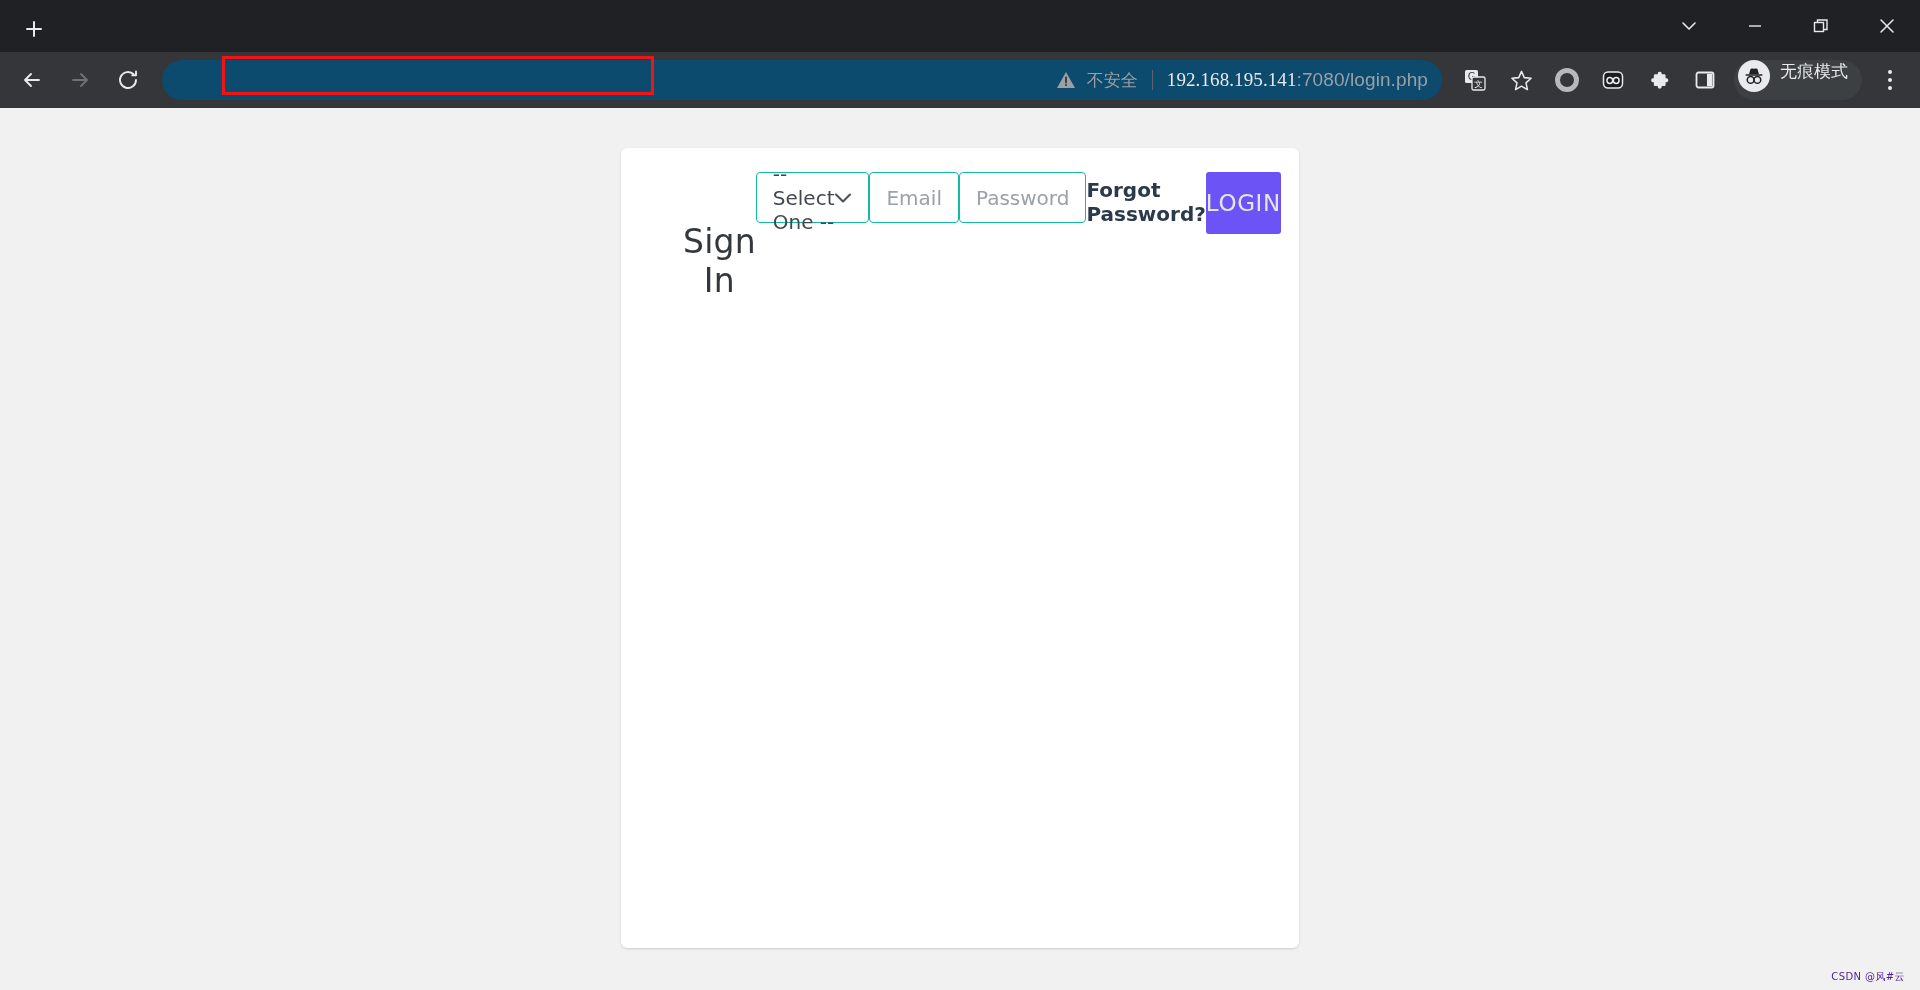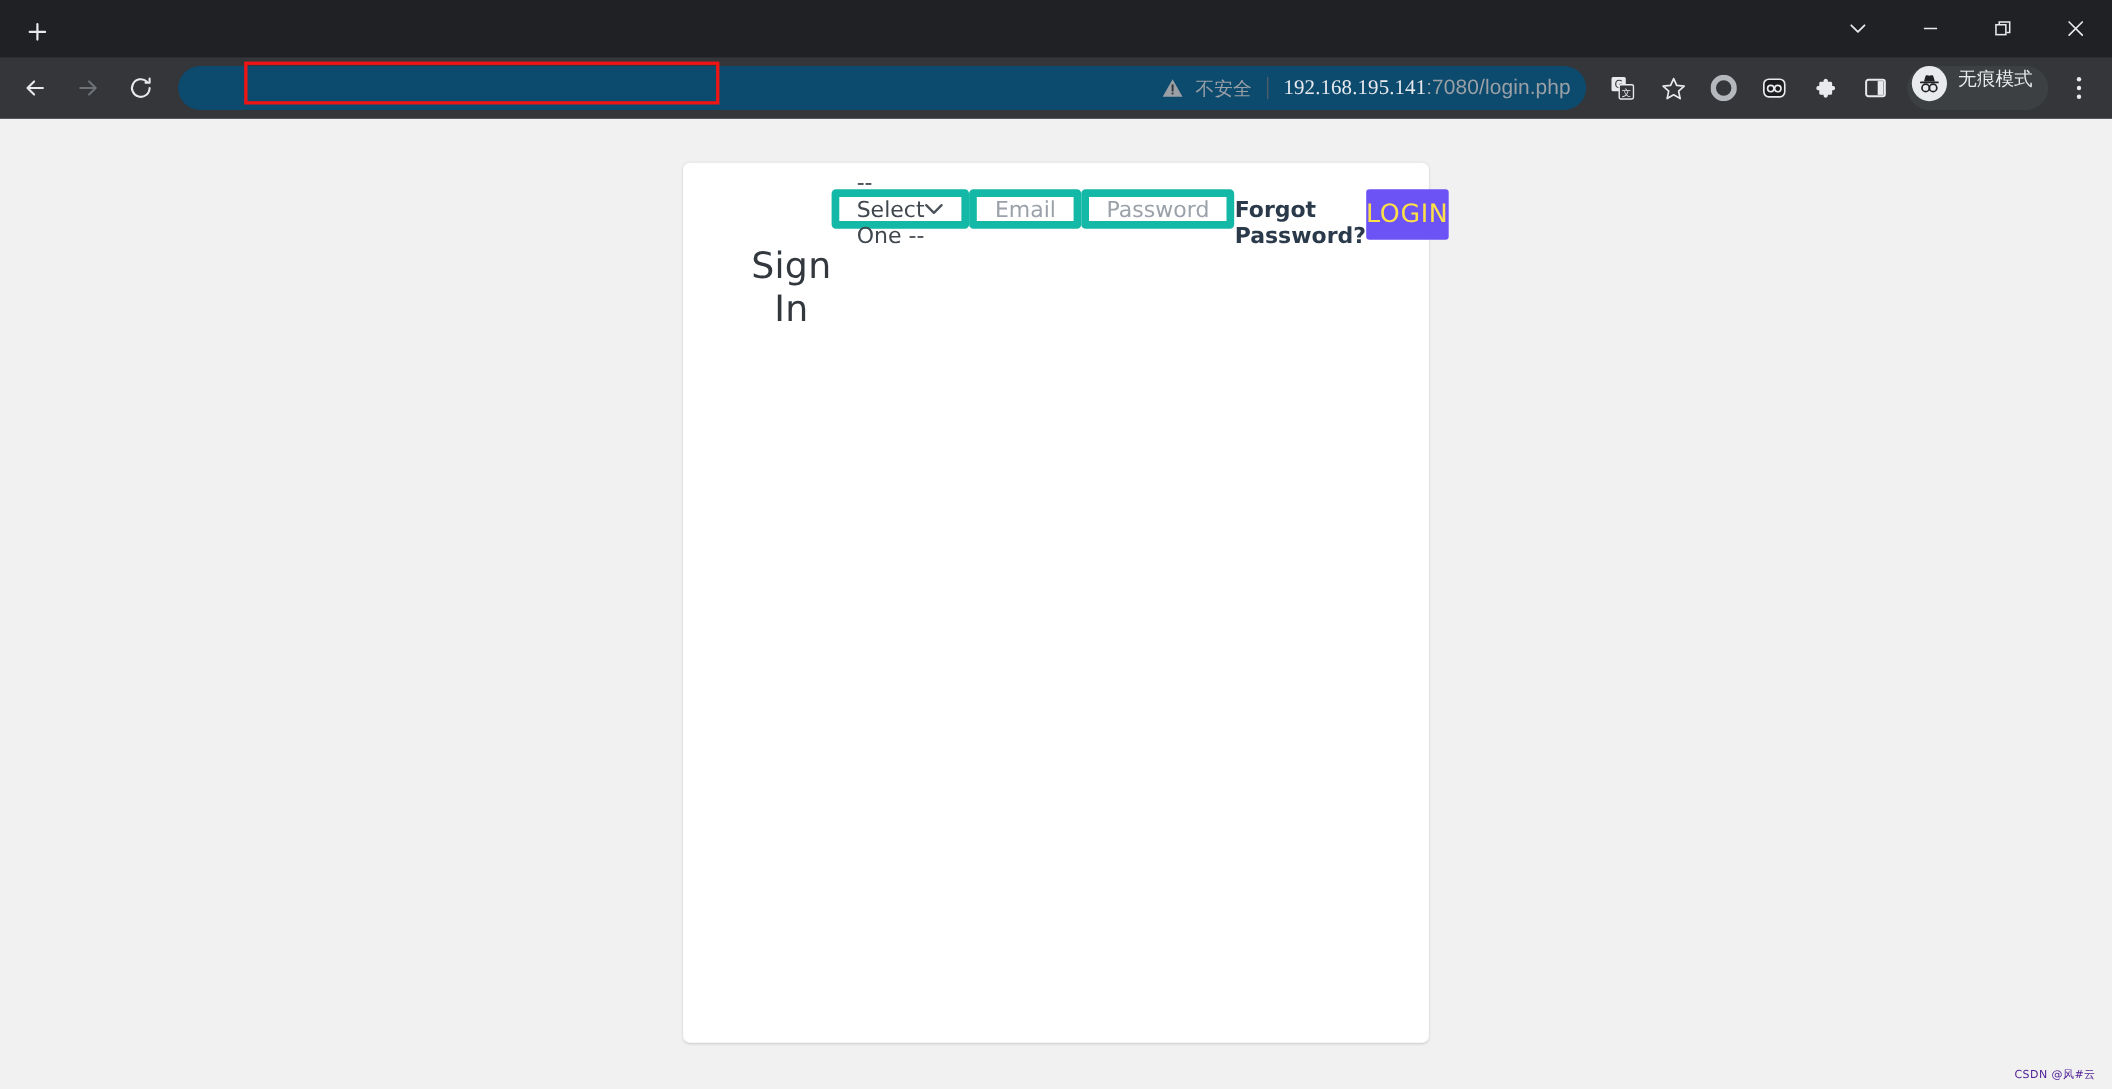--- a/index.html
+++ b/index.html
@@ -225,22 +225,22 @@
     font-size: 33px;
     color: #32383e;
     font-weight: 400;
     margin-top: 50px;
     margin-bottom: 32px;
     font-family: "DejaVu Sans", sans-serif;
     letter-spacing: .2px;
   }
   .field {
     width: 100%;
-    height: 36px;
-    border: 7px solid #14b8a6;
+    height: 51px;
+    border: 1px solid #14b8a6;
     border-radius: 4px;
     background: #fff;
     padding: 0 16px;
     font-size: 20px;
     color: #9aa1a9;
     display: flex;
     align-items: center;
     font-family: "DejaVu Sans", sans-serif;
     margin-bottom: 28px;
     position: relative;
@@ -256,25 +256,25 @@
   }
   .forgot-link {
     color: #2b3a4a;
     font-size: 20px;
     text-decoration: none;
     font-family: "DejaVu Sans", sans-serif;
     font-weight: 700;
   }
   .login-btn {
     width: 100%;
-    height: 46px;
+    height: 62px;
     background: #6c53f5;
     border: none;
     border-radius: 3px;
-    color: #fde047;
+    color: #e5e5e5;
     font-size: 23px;
     letter-spacing: .6px;
     font-family: "DejaVu Sans", sans-serif;
     cursor: pointer;
   }
   .watermark {
     position: absolute;
     right: 15px;
     bottom: 6px;
     color: #4c1d95;

